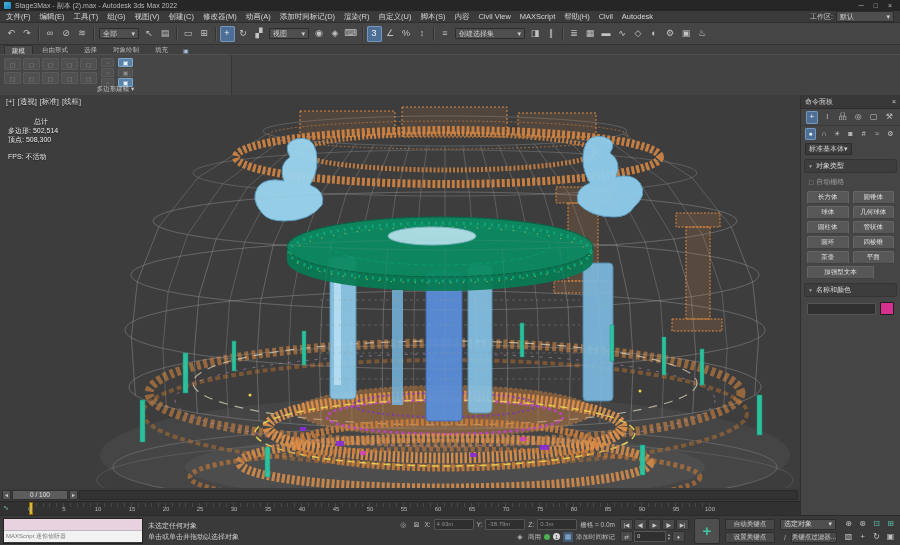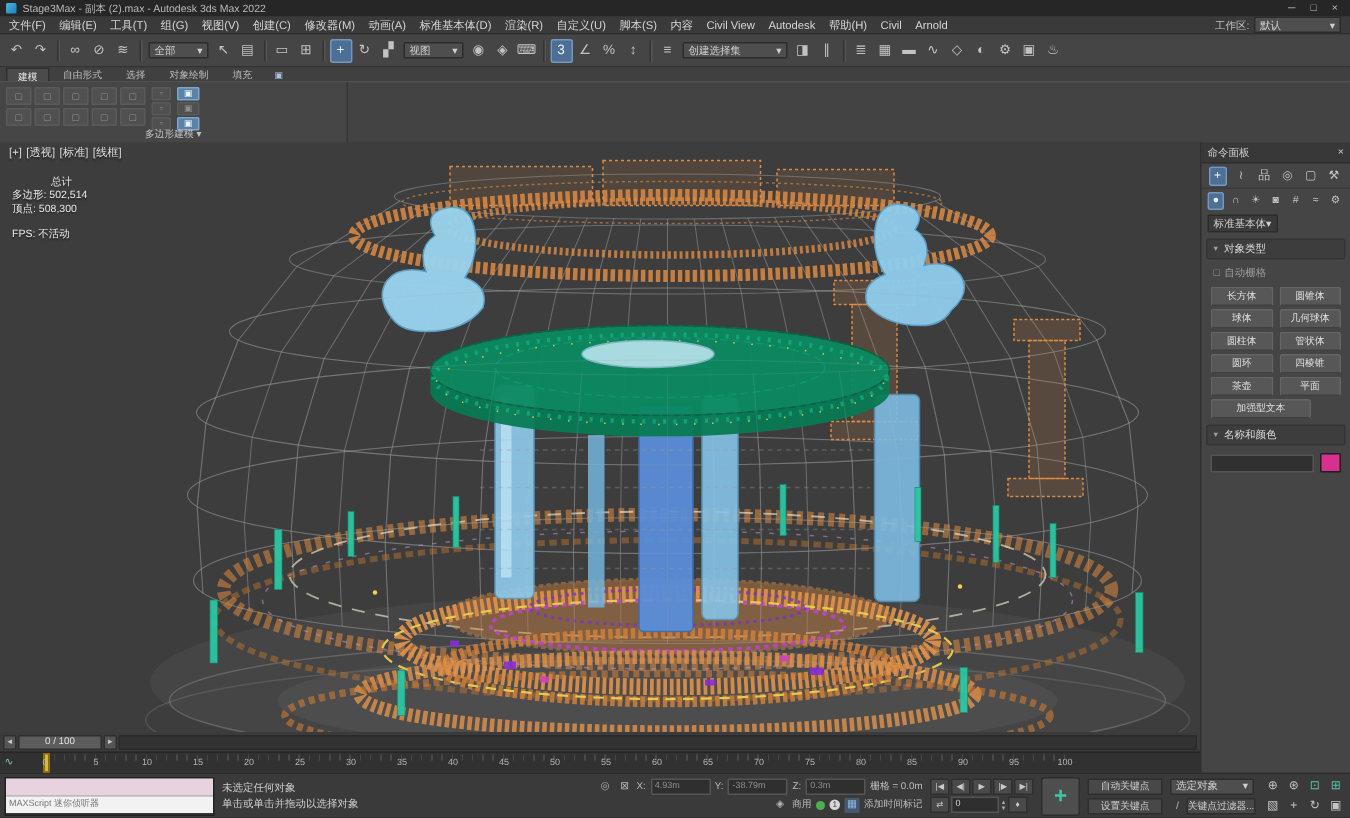--- a/index.html
+++ b/index.html
@@ -136,30 +136,30 @@
   <div class="menubar">
     <span id="menu-items" style="display:flex;align-items:flex-start;">
         <div class="menu-item">文件(F)</div>
         <div class="menu-item">编辑(E)</div>
         <div class="menu-item">工具(T)</div>
         <div class="menu-item">组(G)</div>
         <div class="menu-item">视图(V)</div>
         <div class="menu-item">创建(C)</div>
         <div class="menu-item">修改器(M)</div>
         <div class="menu-item">动画(A)</div>
-        <div class="menu-item">标准基本体(D)</div>
+        <div class="menu-item">添加时间标记(D)</div>
         <div class="menu-item">渲染(R)</div>
         <div class="menu-item">自定义(U)</div>
         <div class="menu-item">脚本(S)</div>
         <div class="menu-item">内容</div>
         <div class="menu-item">Civil View</div>
-        <div class="menu-item">Autodesk</div>
+        <div class="menu-item">MAXScript</div>
         <div class="menu-item">帮助(H)</div>
         <div class="menu-item">Civil</div>
-        <div class="menu-item">Arnold</div>
+        <div class="menu-item">Autodesk</div>
       </span>
     <span class="ws">
       <span>工作区:</span>
       <span class="combo ws-combo">
         <span>默认</span>
         <span>▾</span>
       </span>
     </span>
   </div>
 

